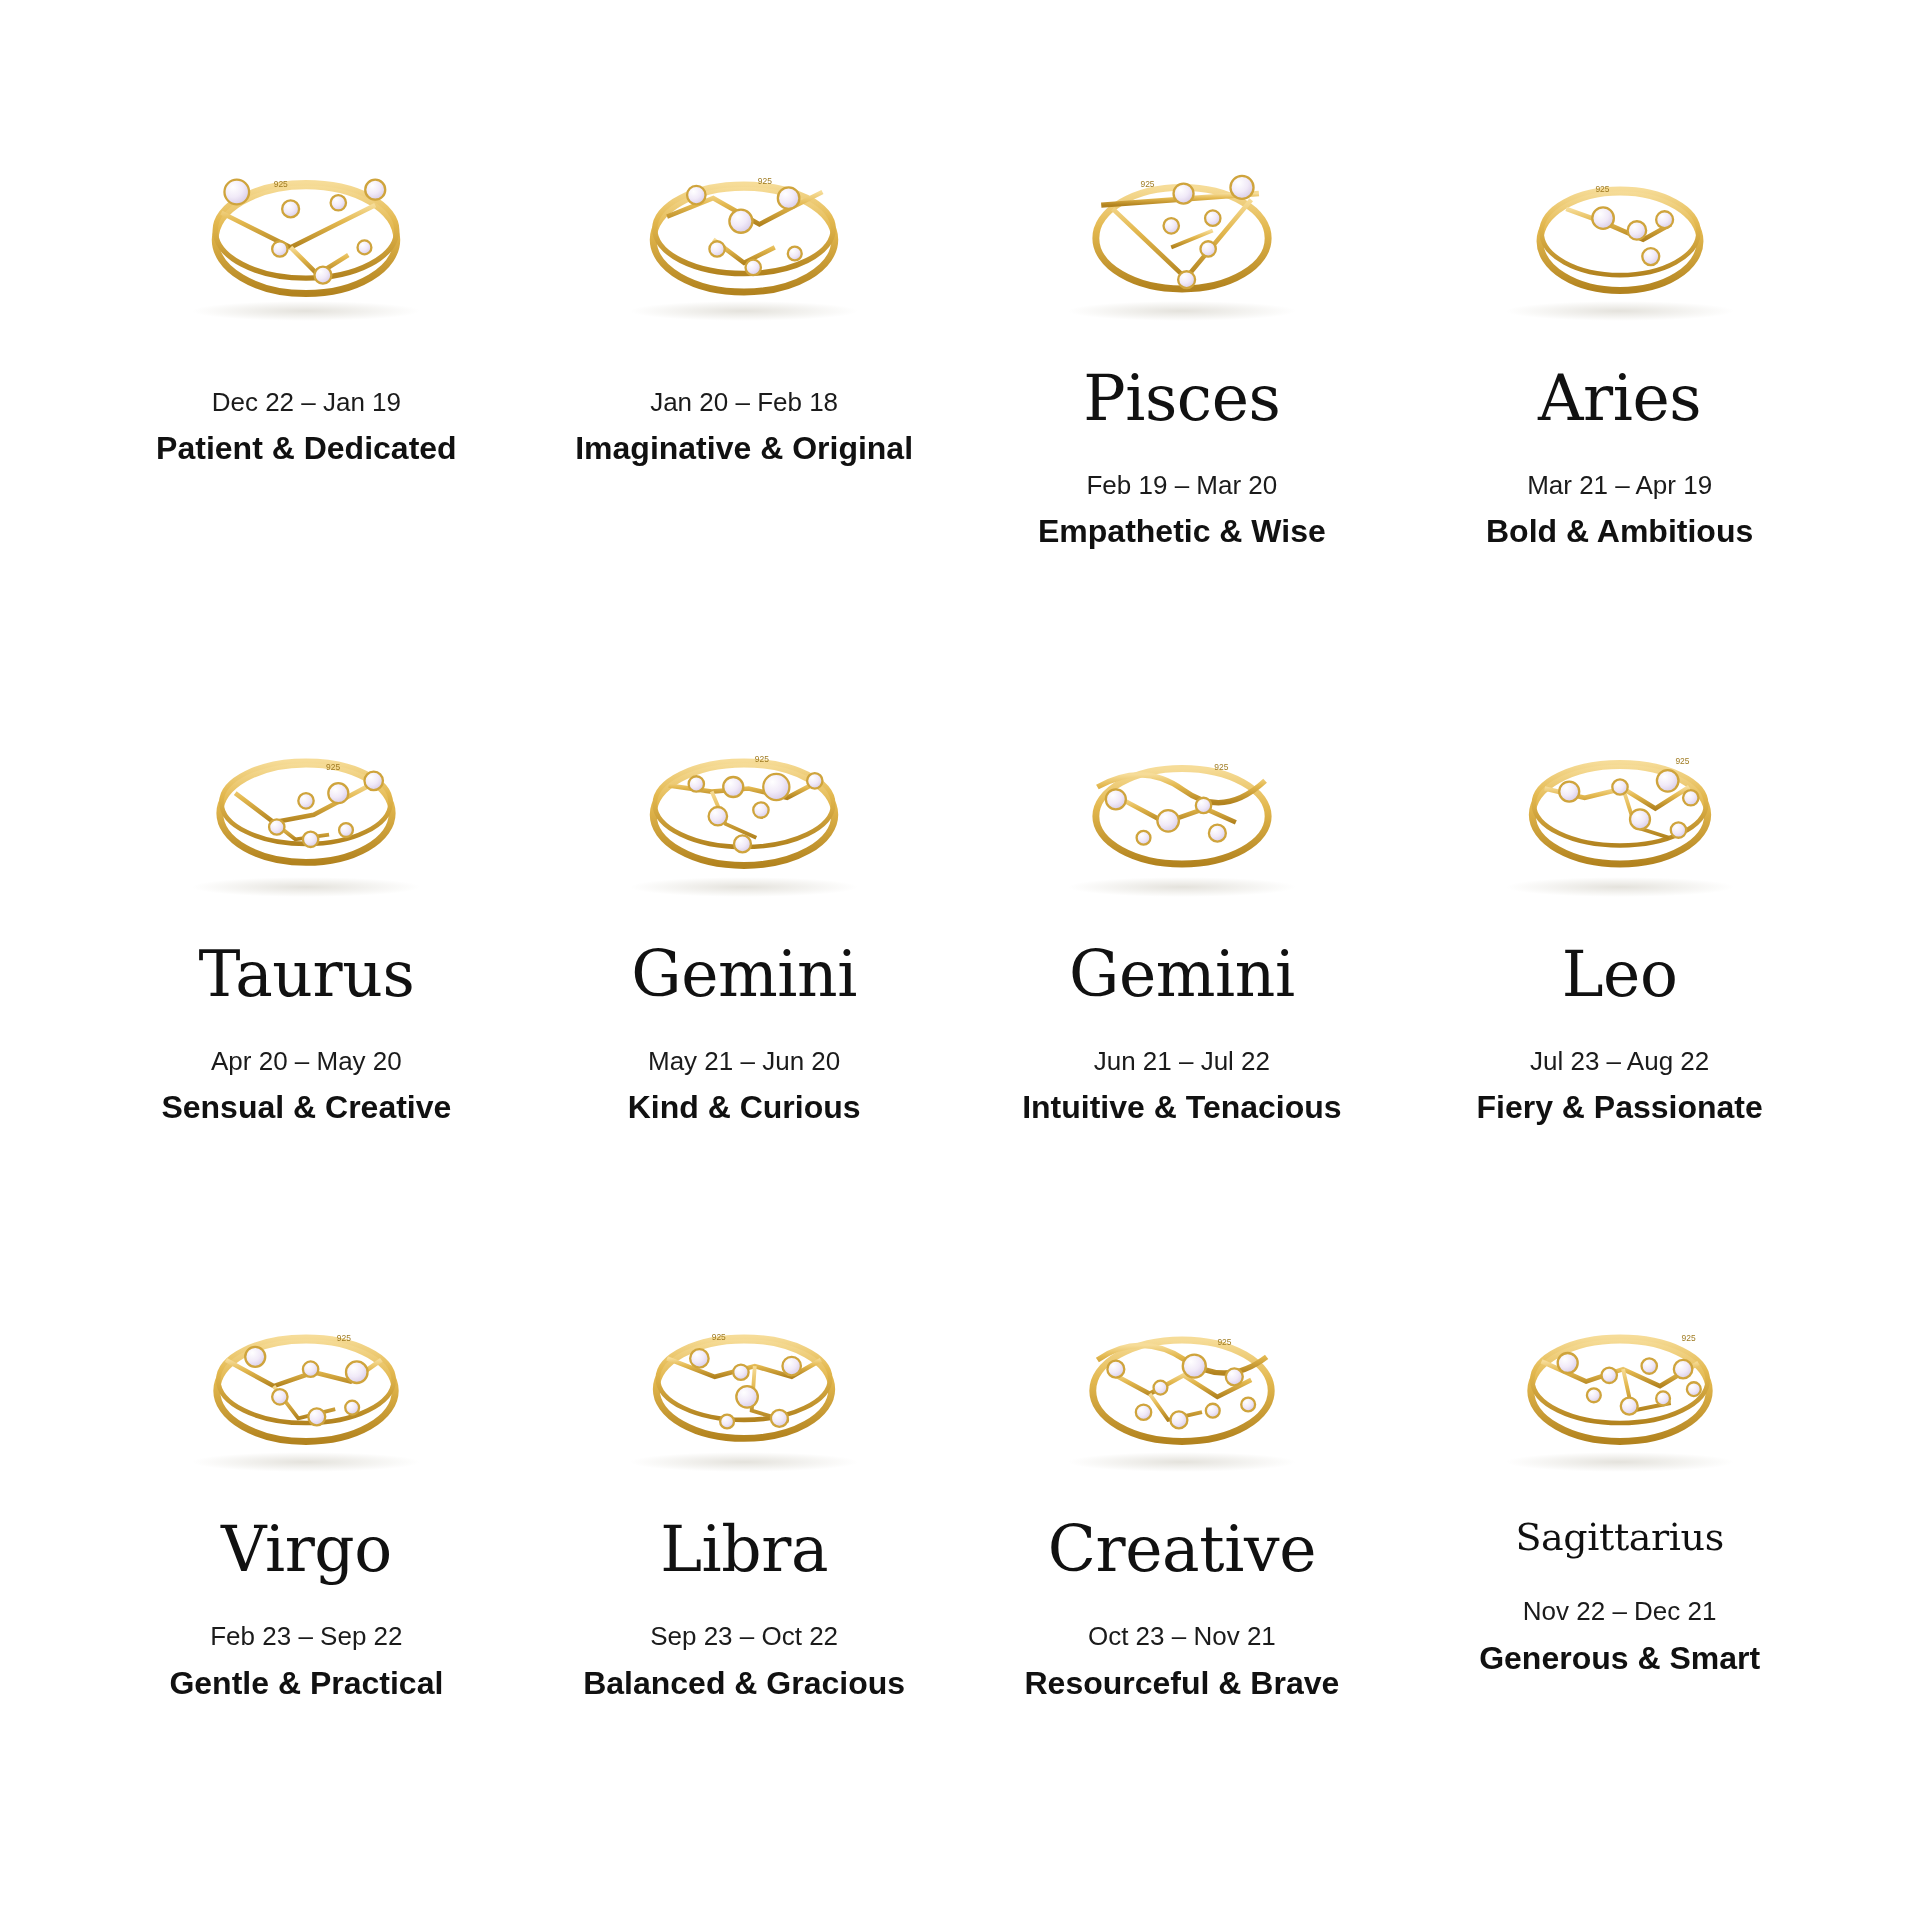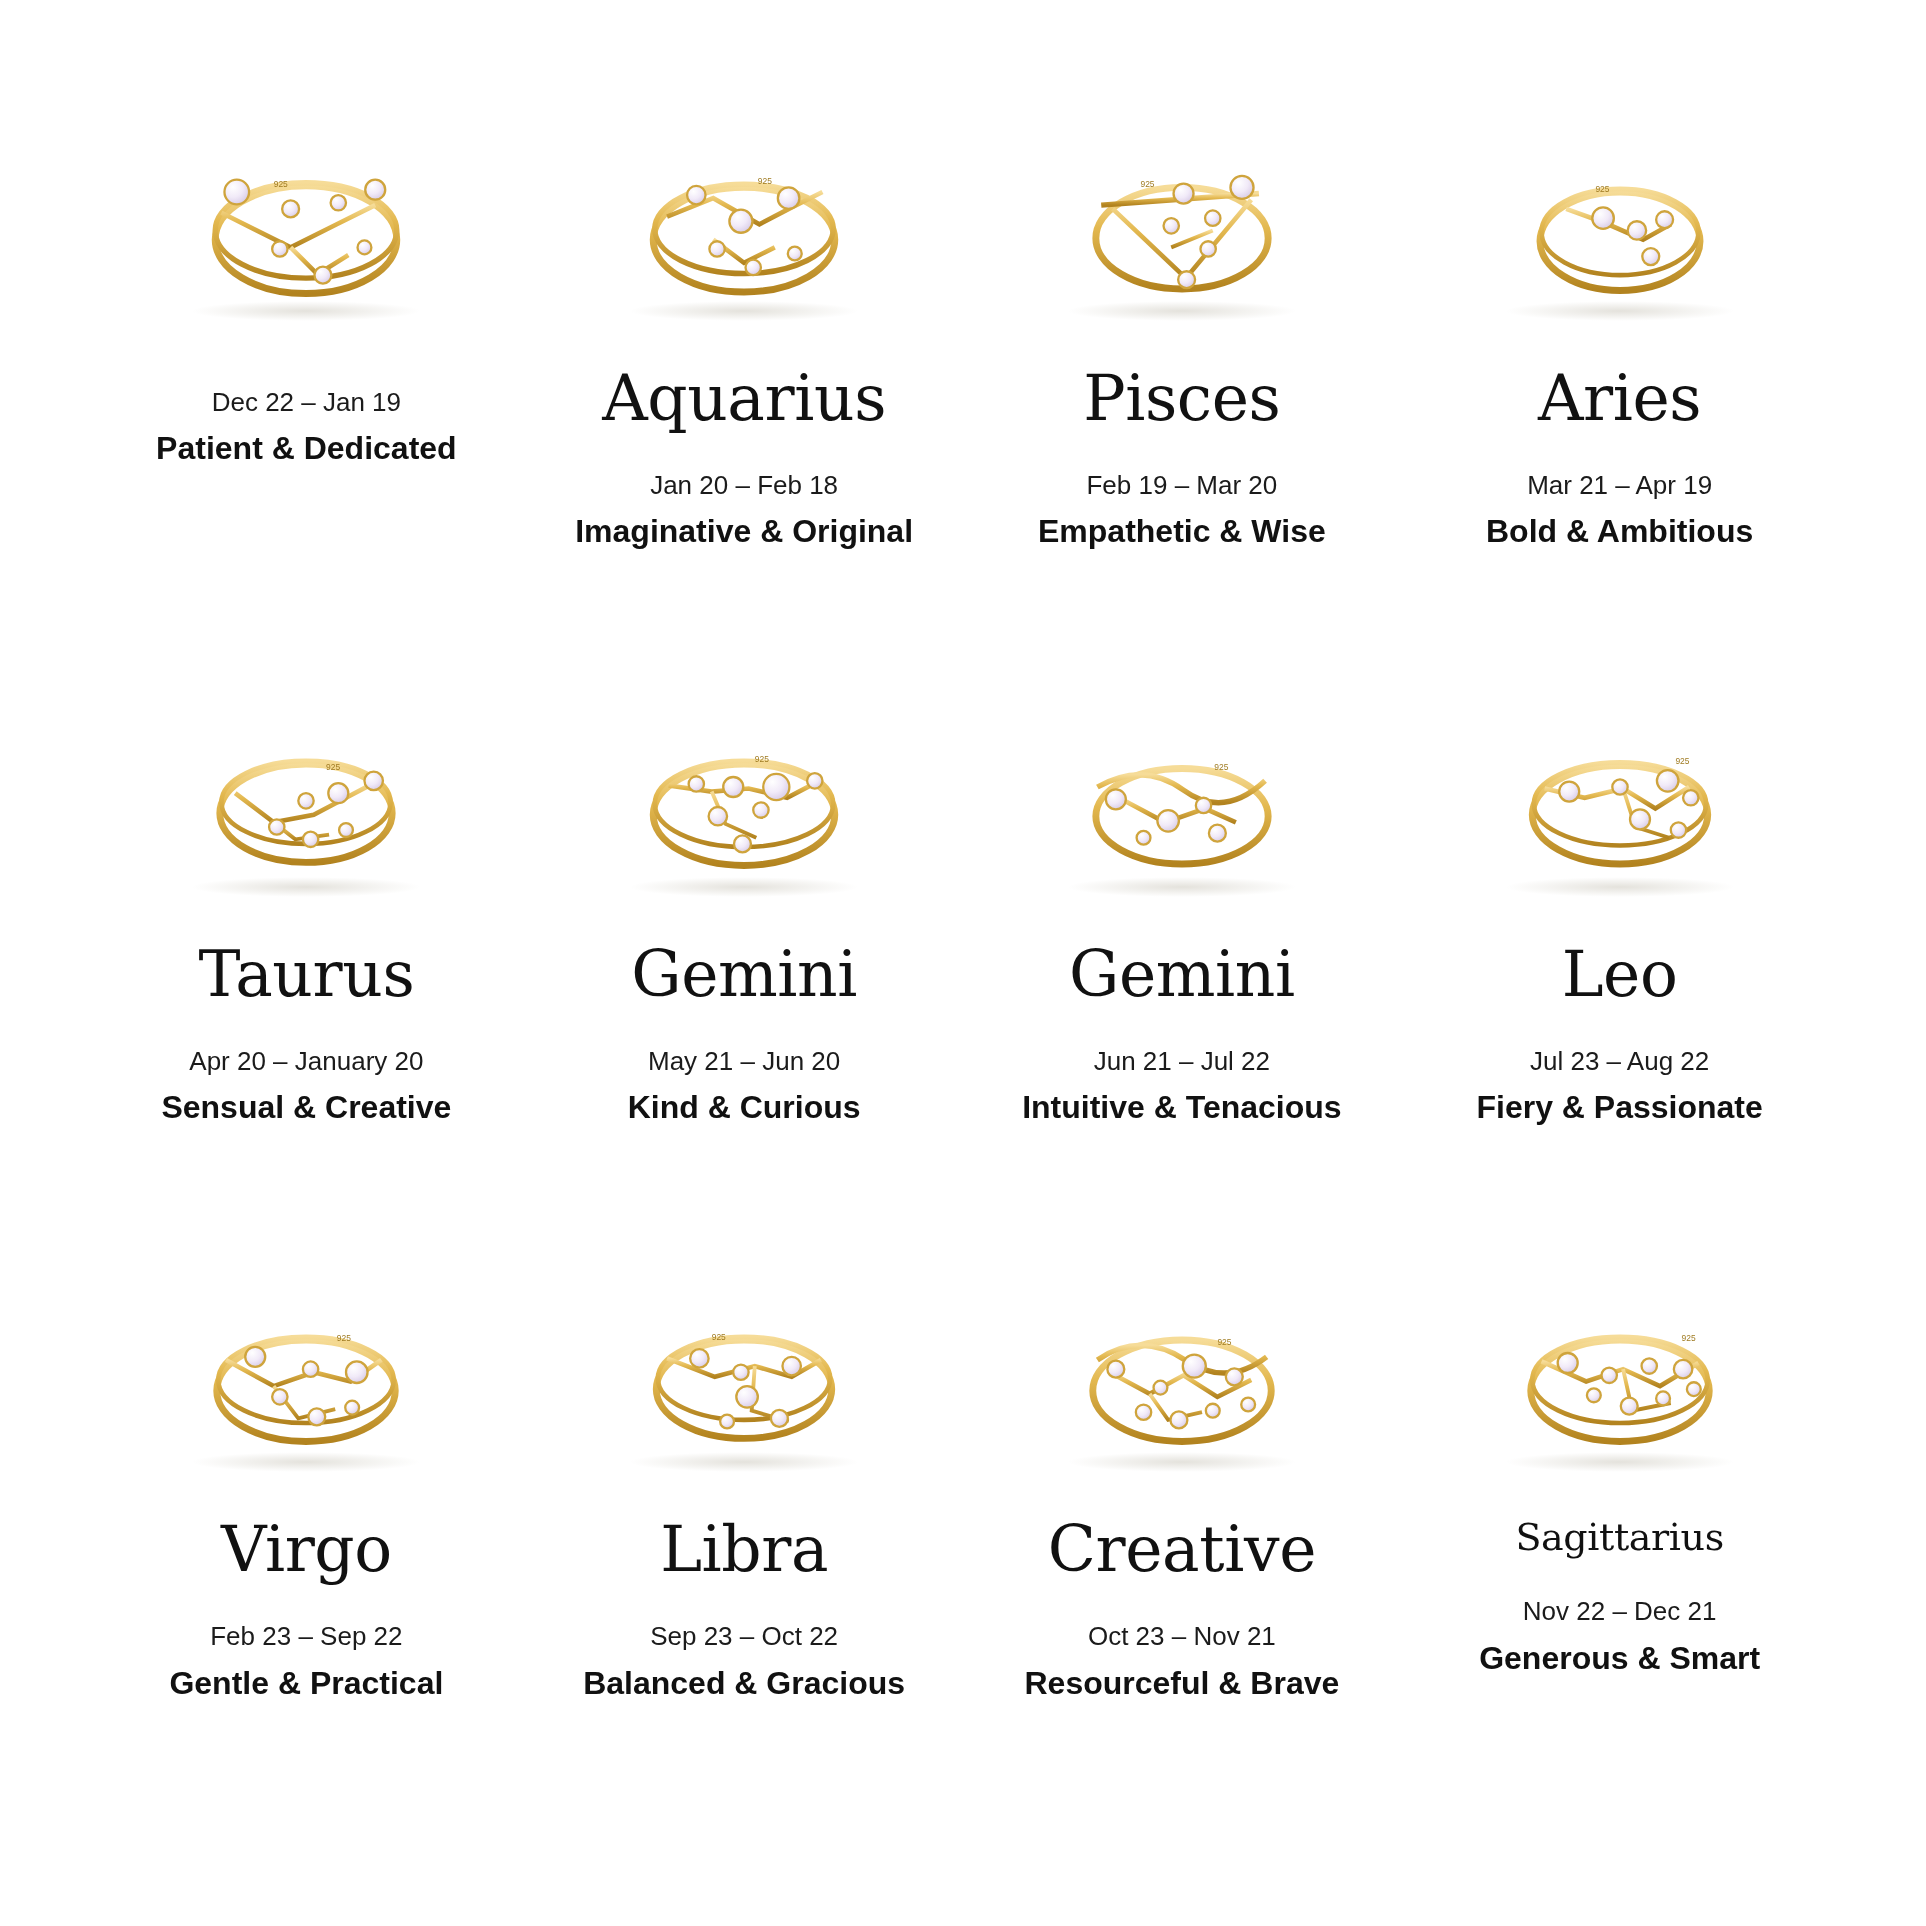--- a/index.html
+++ b/index.html
@@ -145,21 +145,20 @@
             <circle cx="148" cy="82" r="12" fill="url(#stoneGrad)" stroke="#cfa43c" stroke-width="3"></circle>
             <circle cx="206" cy="116" r="15" fill="url(#stoneGrad)" stroke="#cfa43c" stroke-width="3"></circle>
             <circle cx="268" cy="86" r="14" fill="url(#stoneGrad)" stroke="#cfa43c" stroke-width="3"></circle>
             <circle cx="175" cy="152" r="10" fill="url(#stoneGrad)" stroke="#cfa43c" stroke-width="3"></circle>
             <circle cx="222" cy="176" r="10" fill="url(#stoneGrad)" stroke="#cfa43c" stroke-width="3"></circle>
             <circle cx="276" cy="158" r="9" fill="url(#stoneGrad)" stroke="#cfa43c" stroke-width="3"></circle>
             <text x="228" y="68" font-family="Liberation Sans, sans-serif" font-size="11" fill="#a07c23">925</text>
           </g>
         </svg>
       </div>
-      <div class="sign-name">Aquarius</div>
       <div class="dates">Jan 20 – Feb 18</div>
       <div class="traits">Imaginative &amp; Original</div>
     </div>
 
     <div class="cell">
       <div class="ring-wrap">
         <div class="shadow"></div>
         <svg width="324" height="200" viewBox="0 0 420 260">
           <g>
             <ellipse cx="210" cy="138" rx="112" ry="66" fill="none" stroke="url(#goldGrad)" stroke-width="9"></ellipse>
@@ -215,21 +214,21 @@
             <circle cx="252" cy="112" r="13" fill="url(#stoneGrad)" stroke="#cfa43c" stroke-width="3"></circle>
             <circle cx="298" cy="96" r="12" fill="url(#stoneGrad)" stroke="#cfa43c" stroke-width="3"></circle>
             <circle cx="172" cy="156" r="10" fill="url(#stoneGrad)" stroke="#cfa43c" stroke-width="3"></circle>
             <circle cx="216" cy="172" r="10" fill="url(#stoneGrad)" stroke="#cfa43c" stroke-width="3"></circle>
             <circle cx="262" cy="160" r="9" fill="url(#stoneGrad)" stroke="#cfa43c" stroke-width="3"></circle>
             <text x="236" y="82" font-family="Liberation Sans, sans-serif" font-size="11" fill="#a07c23">925</text>
           </g>
         </svg>
       </div>
       <div class="sign-name">Taurus</div>
-      <div class="dates">Apr 20 – January 20</div>
+      <div class="dates">Apr 20 – May 20</div>
       <div class="traits">Sensual &amp; Creative</div>
     </div>
 
     <div class="cell">
       <div class="ring-wrap">
         <div class="shadow"></div>
         <svg width="324" height="200" viewBox="0 0 420 260">
           <g>
             <ellipse cx="210" cy="140" rx="118" ry="66" fill="none" stroke="url(#goldGrad)" stroke-width="9"></ellipse>
             <ellipse cx="210" cy="126" rx="116" ry="56" fill="none" stroke="url(#goldGrad)" stroke-width="6"></ellipse>

